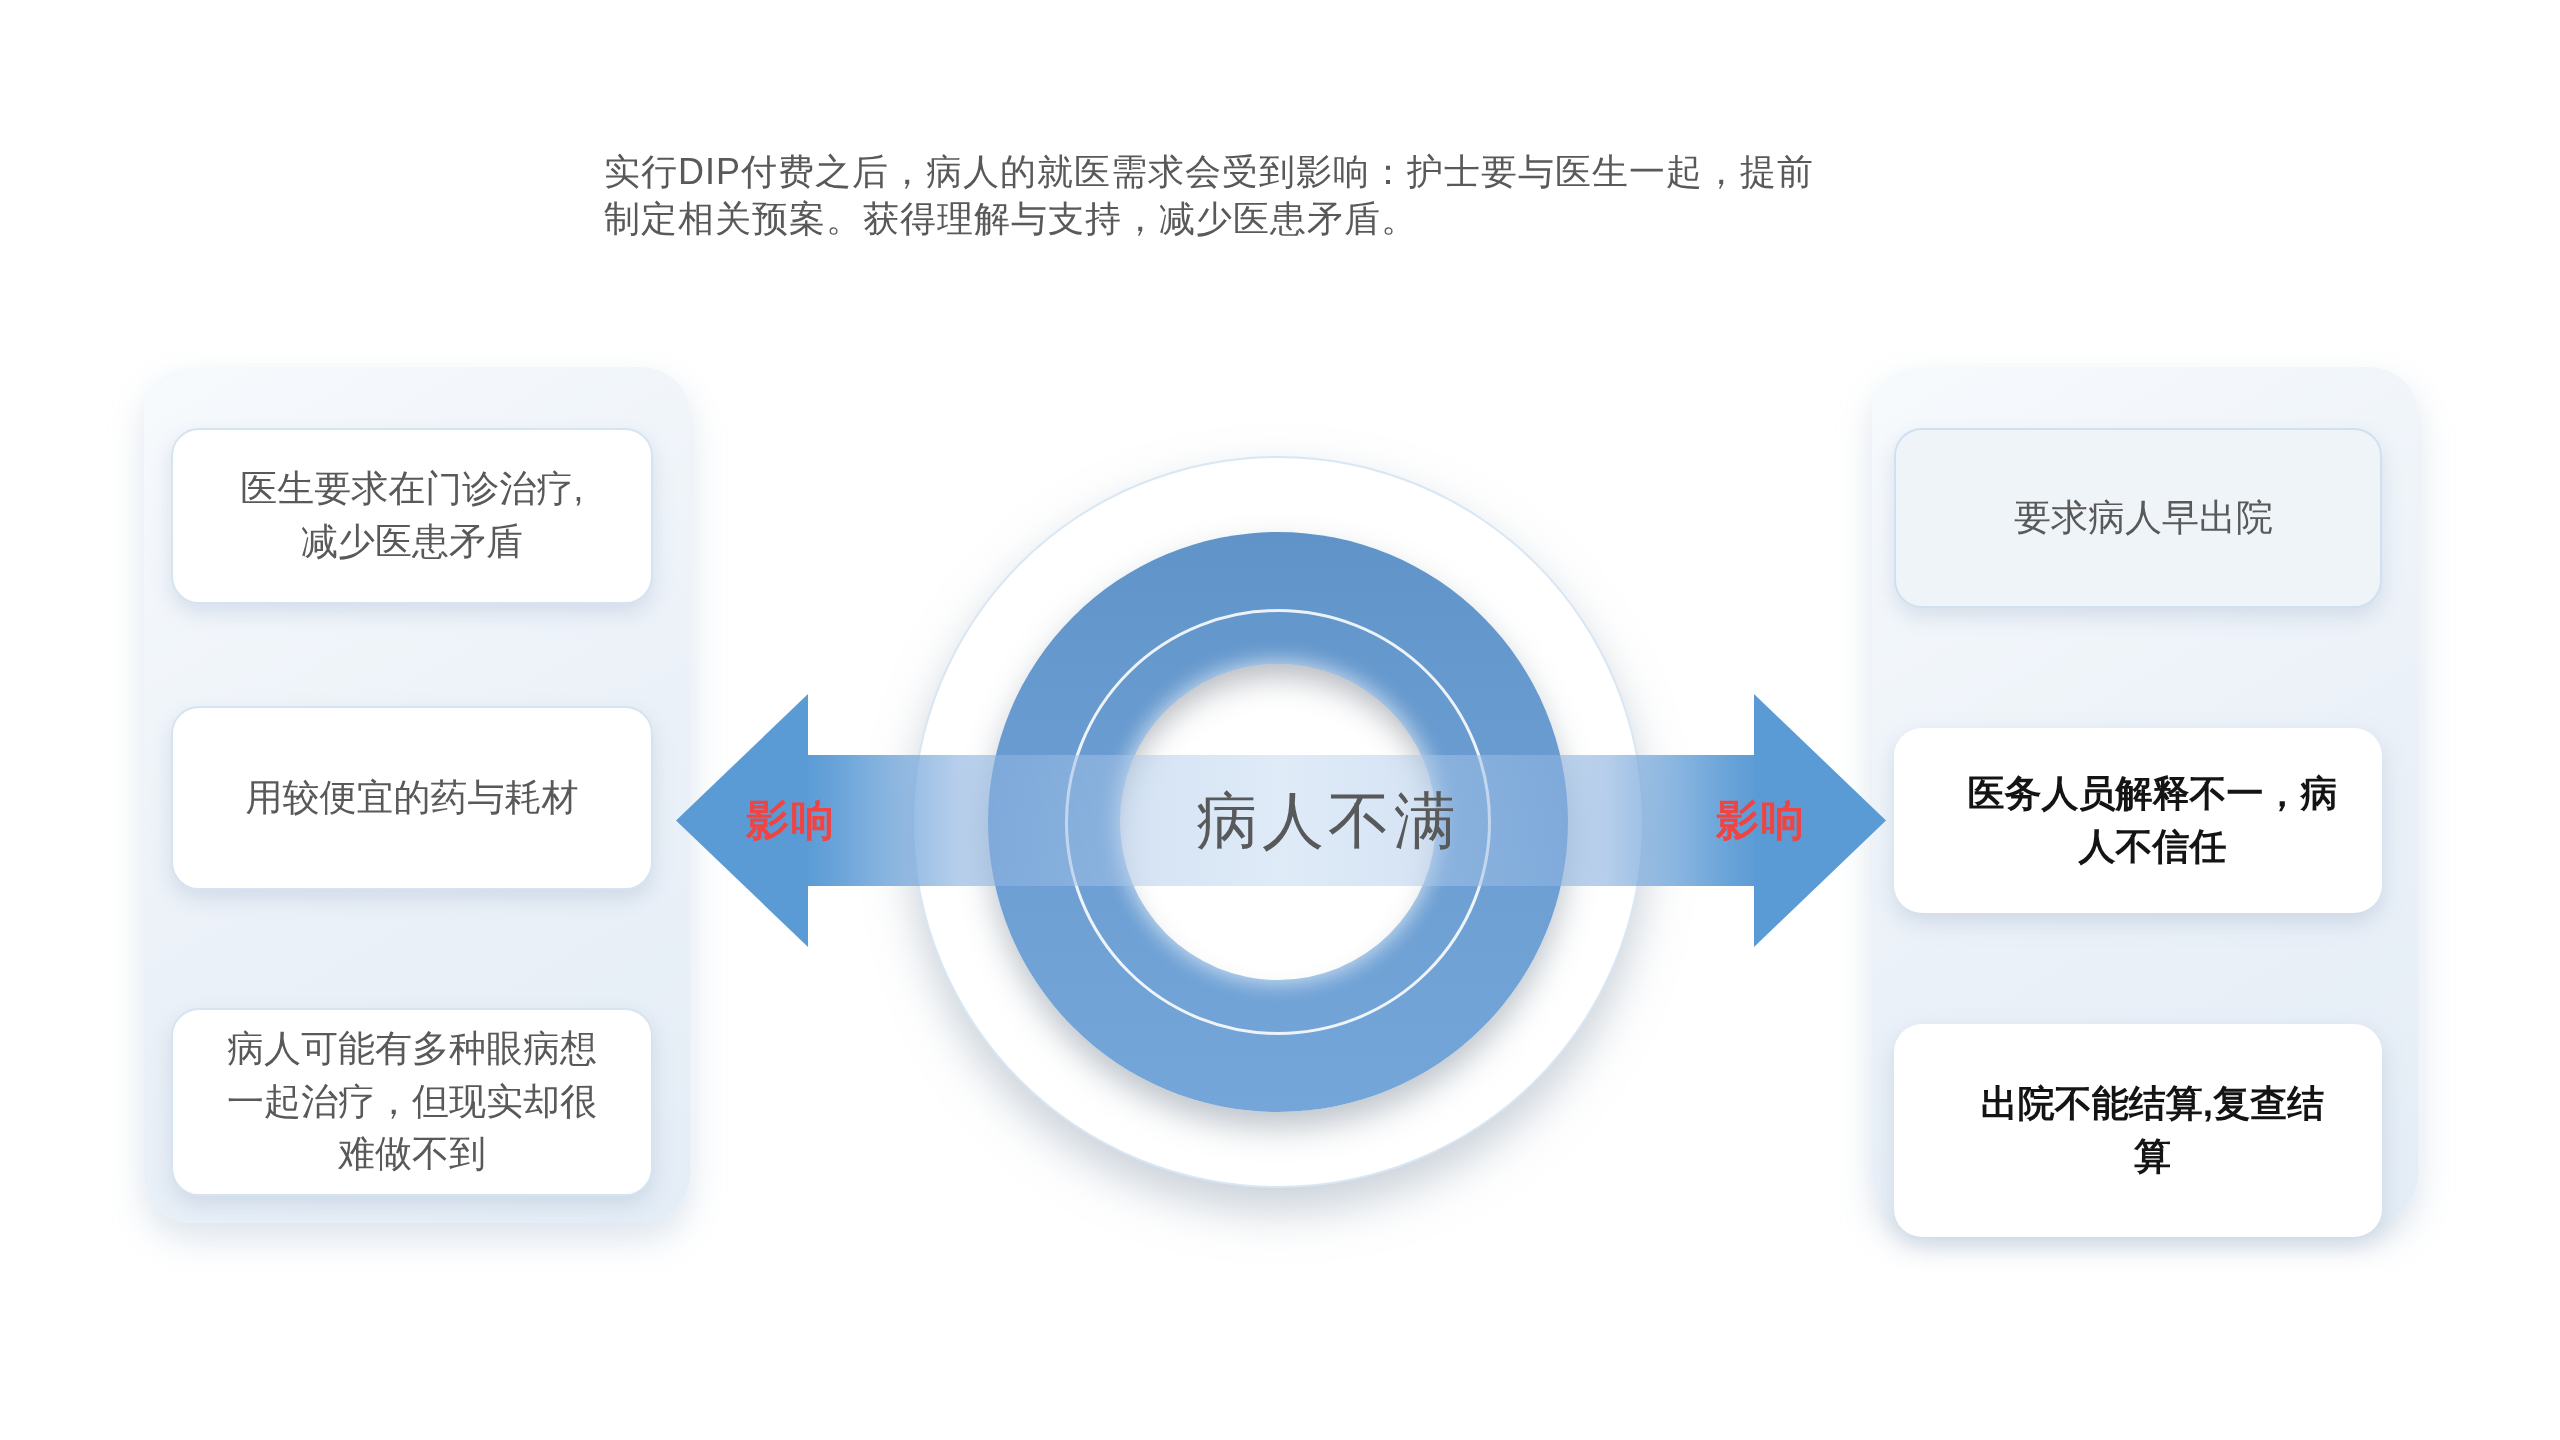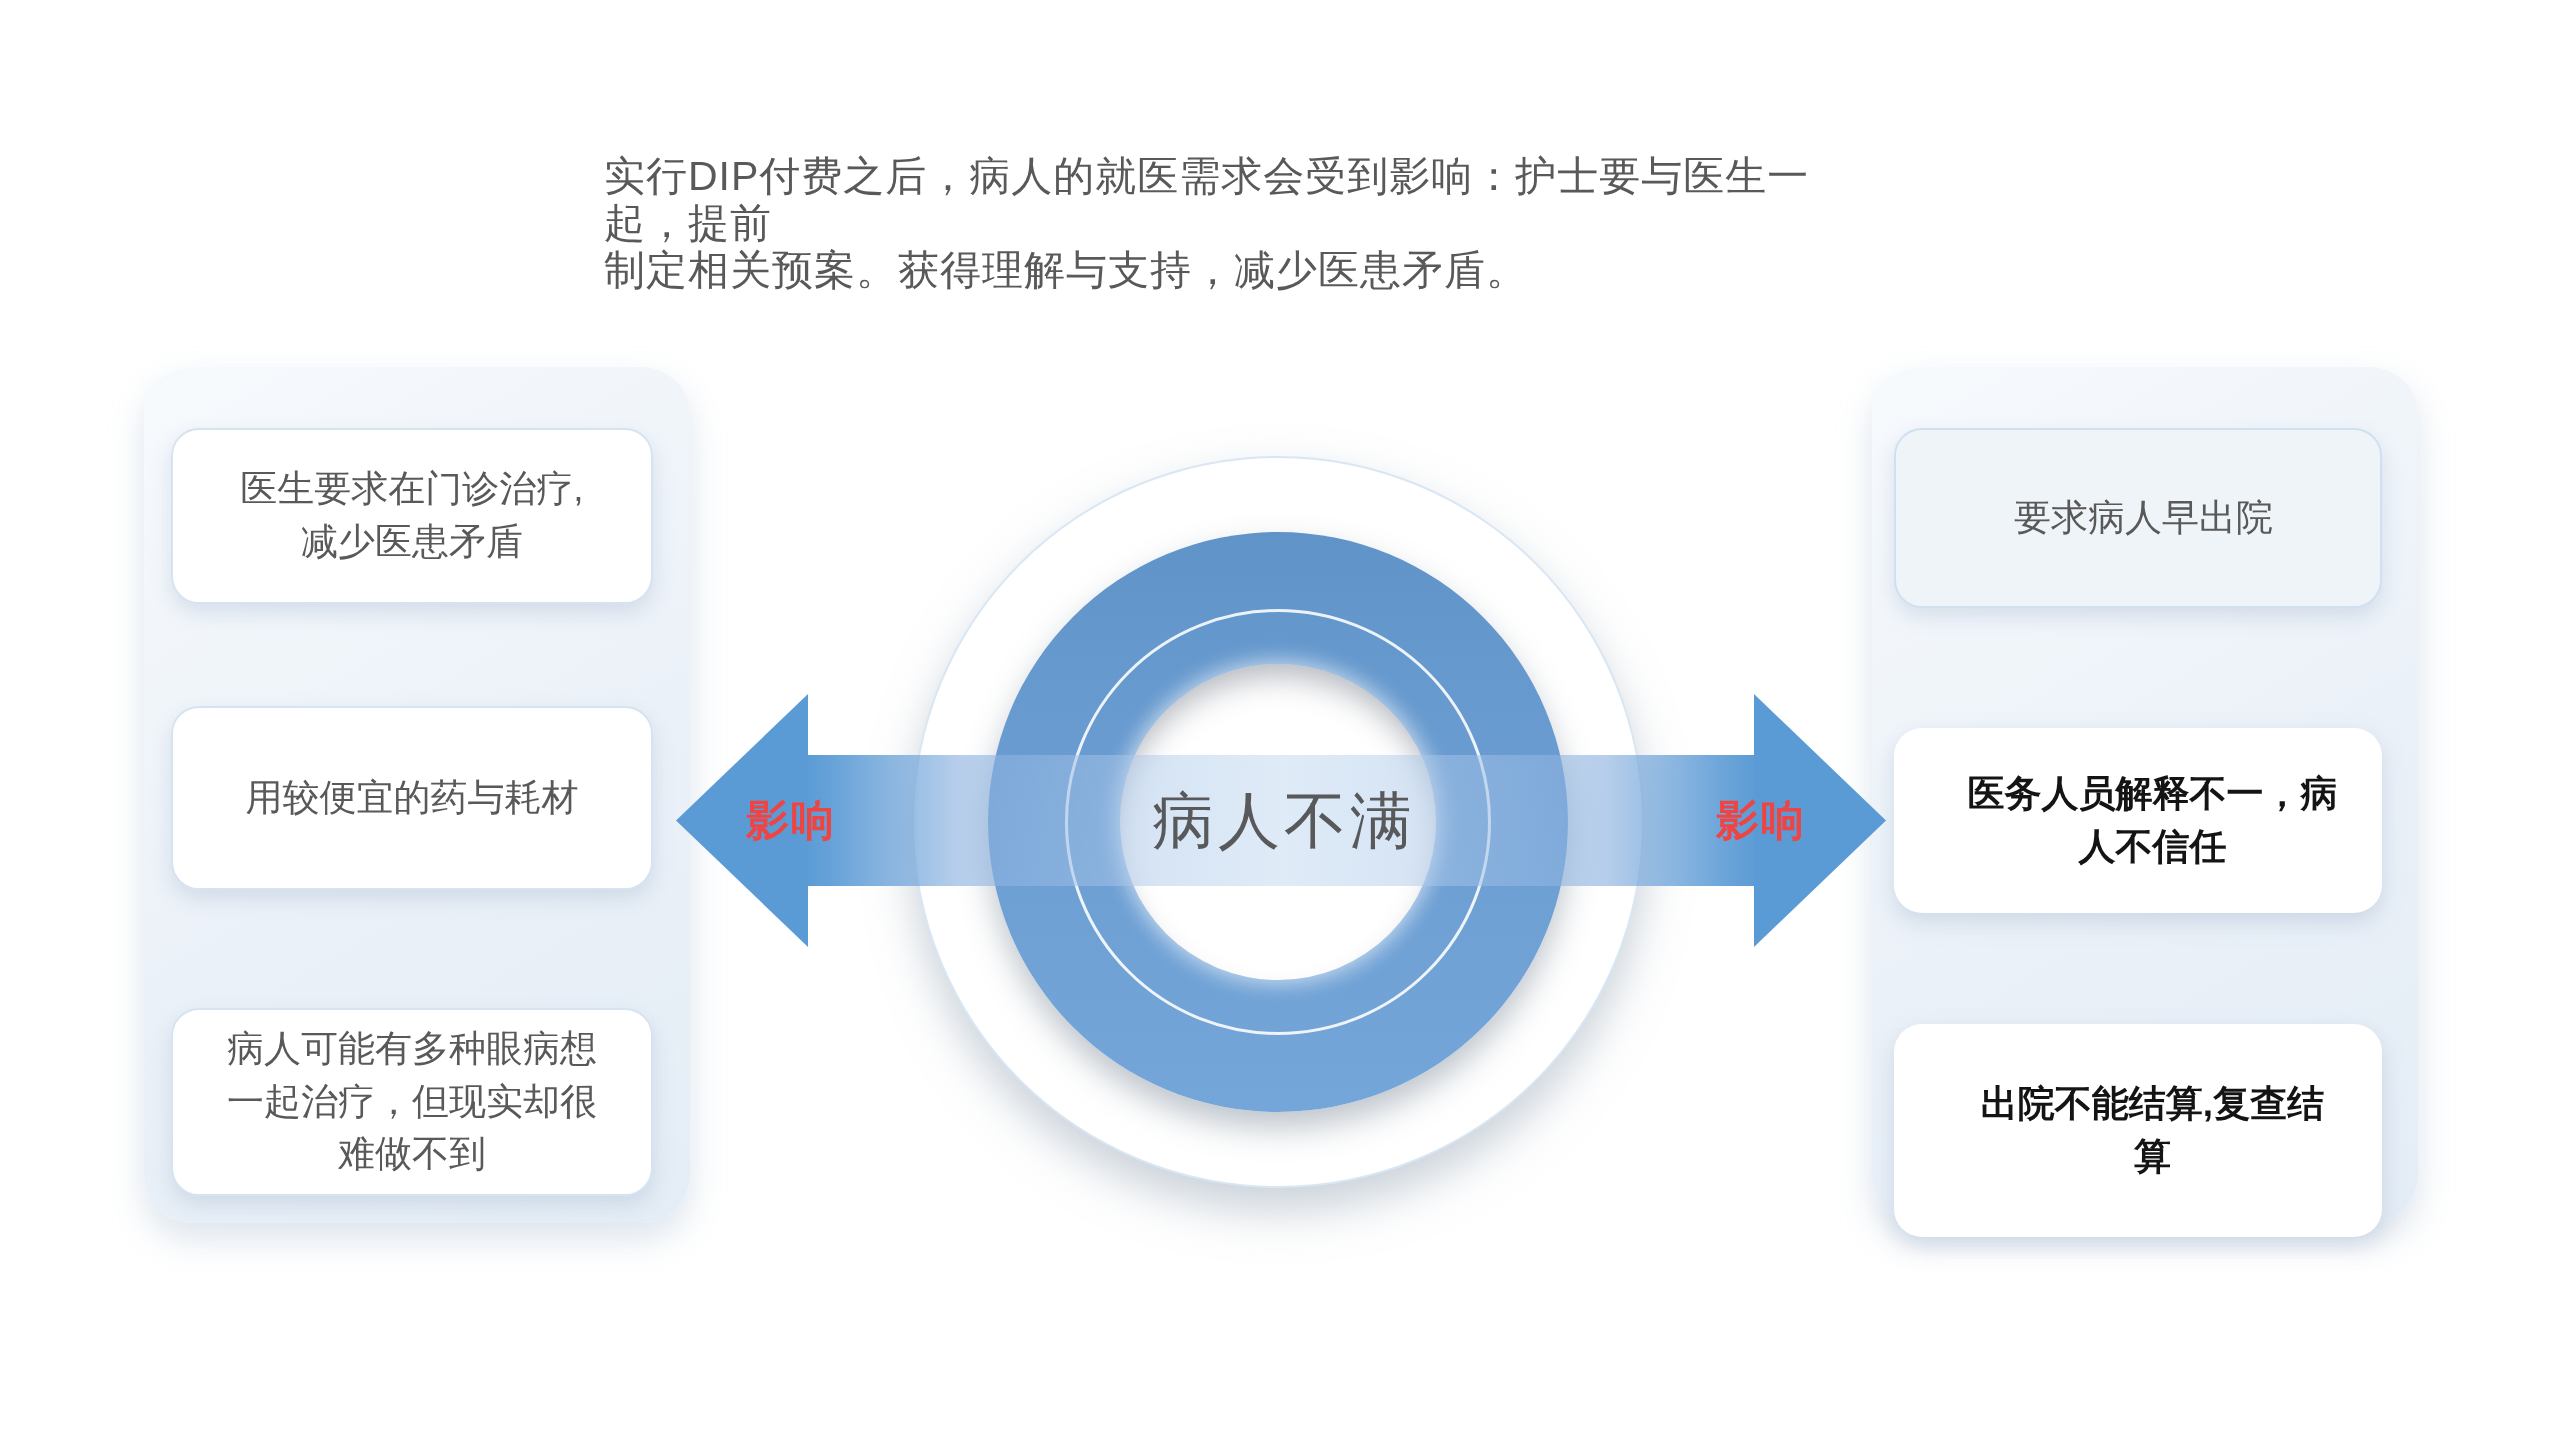--- a/index.html
+++ b/index.html
@@ -4,21 +4,21 @@
 <style>
   html,body{margin:0;padding:0;background:#ffffff;}
   .canvas{
     position:relative;width:2560px;height:1440px;background:#ffffff;overflow:hidden;
     font-family:"Liberation Sans","DejaVu Sans",sans-serif;
   }
 
   
   .intro{
     position:absolute;left:604px;top:112px;width:1270px;
-    font-size:41px;line-height:47px;color:#595959;
+    font-size:36px;line-height:47px;color:#595959;
     white-space:pre-line;letter-spacing:1px;
   }
 
   
   .group{
     position:absolute;top:367px;width:546px;height:856px;border-radius:48px;
     background:linear-gradient(150deg,#f7fafd 0%,#ebf1f8 55%,#e4edf6 100%);
     box-shadow:0 16px 34px rgba(166,186,207,0.38);
   }
   .group.left{left:144px;}
@@ -78,21 +78,21 @@
   .head.east{left:1754px;clip-path:polygon(0 0,100% 50%,0 100%);}
 
   .arrow-label{
     position:absolute;top:797px;width:160px;text-align:center;
     font-size:43px;font-weight:700;color:#ef4444;letter-spacing:2px;line-height:46px;
   }
   .arrow-label.west{left:711px;}
   .arrow-label.east{left:1681px;}
 
   .hub-label{
-    position:absolute;left:1084px;top:783px;width:400px;text-align:center;
+    position:absolute;left:1128px;top:783px;width:400px;text-align:center;
     font-size:62px;line-height:76px;color:#58595a;letter-spacing:4px;
   }
 </style>
 </head>
 <body>
 
 <div class="canvas">
 
   <p class="intro">实行DIP付费之后，病人的就医需求会受到影响：护士要与医生一起，提前
 制定相关预案。获得理解与支持，减少医患矛盾。</p>

